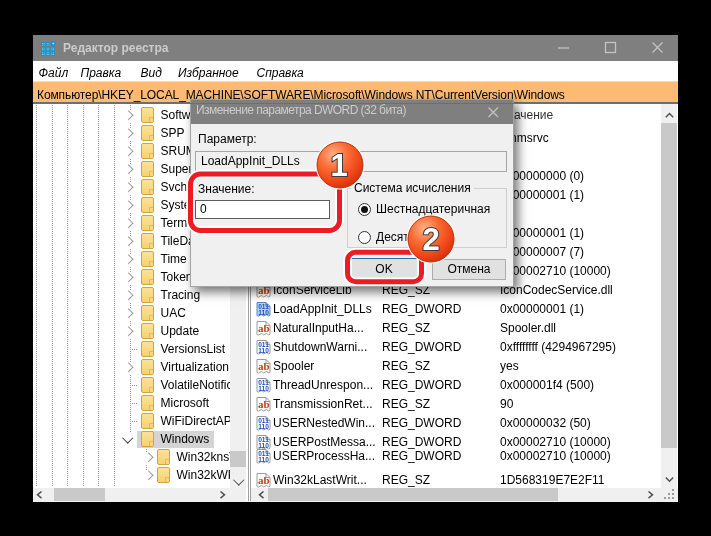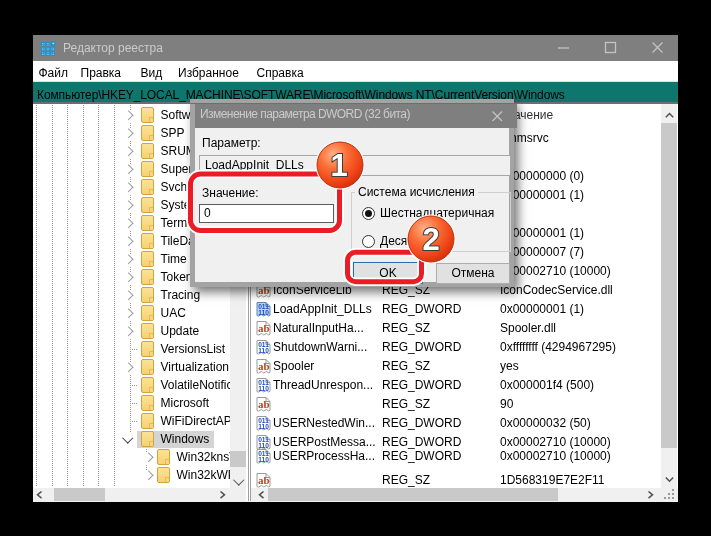--- a/index.html
+++ b/index.html
@@ -2,44 +2,44 @@
 <html><head>
 <meta charset="utf-8">
 <style>
   * { margin:0; padding:0; box-sizing:border-box; }
   html,body { width:711px; height:536px; background:#000; overflow:hidden; }
   body { position:relative; font-family:"Liberation Sans", sans-serif; font-size:12px; color:#000; }
   .abs { position:absolute; }
   
   #win { left:33px; top:35px; width:645px; height:467px; background:#fff; }
   #titlebar { left:0; top:0; width:645px; height:26px; background:#7f7f7f; }
-  #title { left:30px; top:6px; color:#cbcbcb; }
+  #title { left:30px; top:6px; color:#cbcbcb;font-weight:bold; }
   
   #menubar { left:0; top:26px; width:645px; height:21px; background:#fff; border-bottom:1px solid #e2e2e2; color:#1c1c1c; }
-  .mi { top:31px; }
-  
-  #addr { left:0; top:47px; width:645px; height:22px; background:#0f766e; border-bottom:2px solid #6e6e6e;text-align:right; }
+  .mi { top:31px;font-style:italic; }
+  
+  #addr { left:0; top:47px; width:645px; height:22px; background:#fdba74; border-bottom:2px solid #6e6e6e;text-align:right; }
   #addrtext { left:4px; top:6px; color:#000; letter-spacing:-0.1px; white-space:nowrap; }
   
   #content { left:0; top:68px; width:645px; height:399px; background:#fff; }
   
   .dotv { width:1px; background:repeating-linear-gradient(to bottom,#9a9a9a 0 1px,transparent 1px 2px); }
   .doth { height:1px; background:repeating-linear-gradient(to right,#9a9a9a 0 1px,transparent 1px 2px); }
   .chev { width:6.5px; height:6.5px; border:solid #9b9b9b; border-width:0 1.7px 1.7px 0; transform:rotate(-45deg); }
   .chevd { width:7.5px; height:7.5px; border:solid #3f3f3f; border-width:0 1.8px 1.8px 0; transform:rotate(45deg); }
   .folder { width:13px; height:16px; background:linear-gradient(180deg,#fbe298 0%,#f7d172 100%); border:1px solid #d2a440; border-radius:2px; }
   .folder:after { content:""; position:absolute; right:0; bottom:0; width:3px; height:4px; background:#f8d578; border-left:1px solid #e4bc63; border-top:1px solid #e4bc63; }
   .trow { left:0; height:18px; line-height:18px; white-space:nowrap; }
   
   .sbtrack { background:#f0f0f0; }
   .sbthumb { background:#c9c9c9; }
   
   .lrow { white-space:nowrap; height:19px; line-height:19px; }
   
-  #dlg { left:190px; top:99px; width:324px; height:188px; background:#f0f0f0; border:5px solid #a3a3a3; box-shadow:4px 5px 10px rgba(0,0,0,0.55); }
+  #dlg { left:190px; top:99px; width:324px; height:188px; background:#f0f0f0; border:1px solid #a3a3a3; box-shadow:4px 5px 10px rgba(0,0,0,0.55); }
   #dlgtitle { left:0; top:0; width:322px; height:24px; background:#7f7f7f; }
   .field { border:1px solid #a6a6a6; background:#f0f0f0; }
   .btn { background:#e1e1e1; border:1px solid #adadad; text-align:center; }
   .radio { width:13px; height:13px; border:1px solid #333; border-radius:50%; background:#fff; }
 </style>
 </head>
 <body>
 <div class="abs" id="win">
 
   <div class="abs" id="titlebar"></div>
@@ -327,20 +327,21 @@
           <div class="abs" style="left:22px">ThreadUnrespon...</div>
           <div class="abs" style="left:131px">REG_DWORD</div>
           <div class="abs" style="left:249px">0x000001f4 (500)</div>
         </div>
 <div class="abs lrow" style="left:0;top:291.5px;width:410px">
           <svg class="abs" style="left:5px;top:2px" width="15" height="16" viewBox="0 0 15 16">
             <path d="M1,0.5 L10,0.5 L14,4.5 L14,13.2 Q12.8,14.8 11.5,13.2 Q10.2,11.8 9,13.2 Q7.8,14.8 6.5,13.2 Q5.2,11.8 4,13.2 Q2.8,14.8 1,13.6 Z" fill="#ffffff" stroke="#9a9a9a" stroke-width="1"></path>
             <path d="M10,0.5 L10,4.5 L14,4.5" fill="none" stroke="#9a9a9a" stroke-width="1"></path>
             <text x="2" y="10.5" font-family="Liberation Serif,serif" font-weight="bold" font-size="11" fill="#c4401f">ab</text>
           </svg>
+          <div class="abs" style="left:22px">TransmissionRet...</div>
           <div class="abs" style="left:131px">REG_SZ</div>
           <div class="abs" style="left:249px">90</div>
         </div>
 <div class="abs lrow" style="left:0;top:310.5px;width:410px">
           <svg class="abs" style="left:5px;top:2px" width="15" height="16" viewBox="0 0 15 16">
             <path d="M1,0.5 L10,0.5 L14,4.5 L14,13.2 Q12.8,14.8 11.5,13.2 Q10.2,11.8 9,13.2 Q7.8,14.8 6.5,13.2 Q5.2,11.8 4,13.2 Q2.8,14.8 1,13.6 Z" fill="#ffffff" stroke="#9a9a9a" stroke-width="1"></path>
             <path d="M10,0.5 L10,4.5 L14,4.5" fill="none" stroke="#9a9a9a" stroke-width="1"></path>
             <text x="2.2" y="7" font-family="Liberation Sans,sans-serif" font-weight="bold" font-size="6.6" fill="#1f51c8">011</text>
             <text x="2.2" y="12.6" font-family="Liberation Sans,sans-serif" font-weight="bold" font-size="6.6" fill="#1f51c8">110</text>
           </svg>
@@ -369,20 +370,21 @@
           <div class="abs" style="left:22px">USERProcessHa...</div>
           <div class="abs" style="left:131px">REG_DWORD</div>
           <div class="abs" style="left:249px">0x00002710 (10000)</div>
         </div>
 <div class="abs lrow" style="left:0;top:367.5px;width:410px">
           <svg class="abs" style="left:5px;top:2px" width="15" height="16" viewBox="0 0 15 16">
             <path d="M1,0.5 L10,0.5 L14,4.5 L14,13.2 Q12.8,14.8 11.5,13.2 Q10.2,11.8 9,13.2 Q7.8,14.8 6.5,13.2 Q5.2,11.8 4,13.2 Q2.8,14.8 1,13.6 Z" fill="#ffffff" stroke="#9a9a9a" stroke-width="1"></path>
             <path d="M10,0.5 L10,4.5 L14,4.5" fill="none" stroke="#9a9a9a" stroke-width="1"></path>
             <text x="2" y="10.5" font-family="Liberation Serif,serif" font-weight="bold" font-size="11" fill="#c4401f">ab</text>
           </svg>
+          <div class="abs" style="left:22px">Win32kLastWrit...</div>
           <div class="abs" style="left:131px">REG_SZ</div>
           <div class="abs" style="left:249px">1D568319E7E2F11</div>
         </div>
 </div>
 <div class="abs sbtrack" style="left:628px;top:0;width:16px;height:385px"></div>
 <svg class="abs" style="left:632px;top:9px" width="9" height="7">
         <path d="M0.8 5.2 L4.5 1.5 L8.2 5.2" stroke="#505050" stroke-width="1.5" fill="none"></path>
       </svg>
 <div class="abs sbthumb" style="left:628px;top:20px;width:16px;height:325px"></div>
 <svg class="abs" style="left:632px;top:373px" width="9" height="7">

